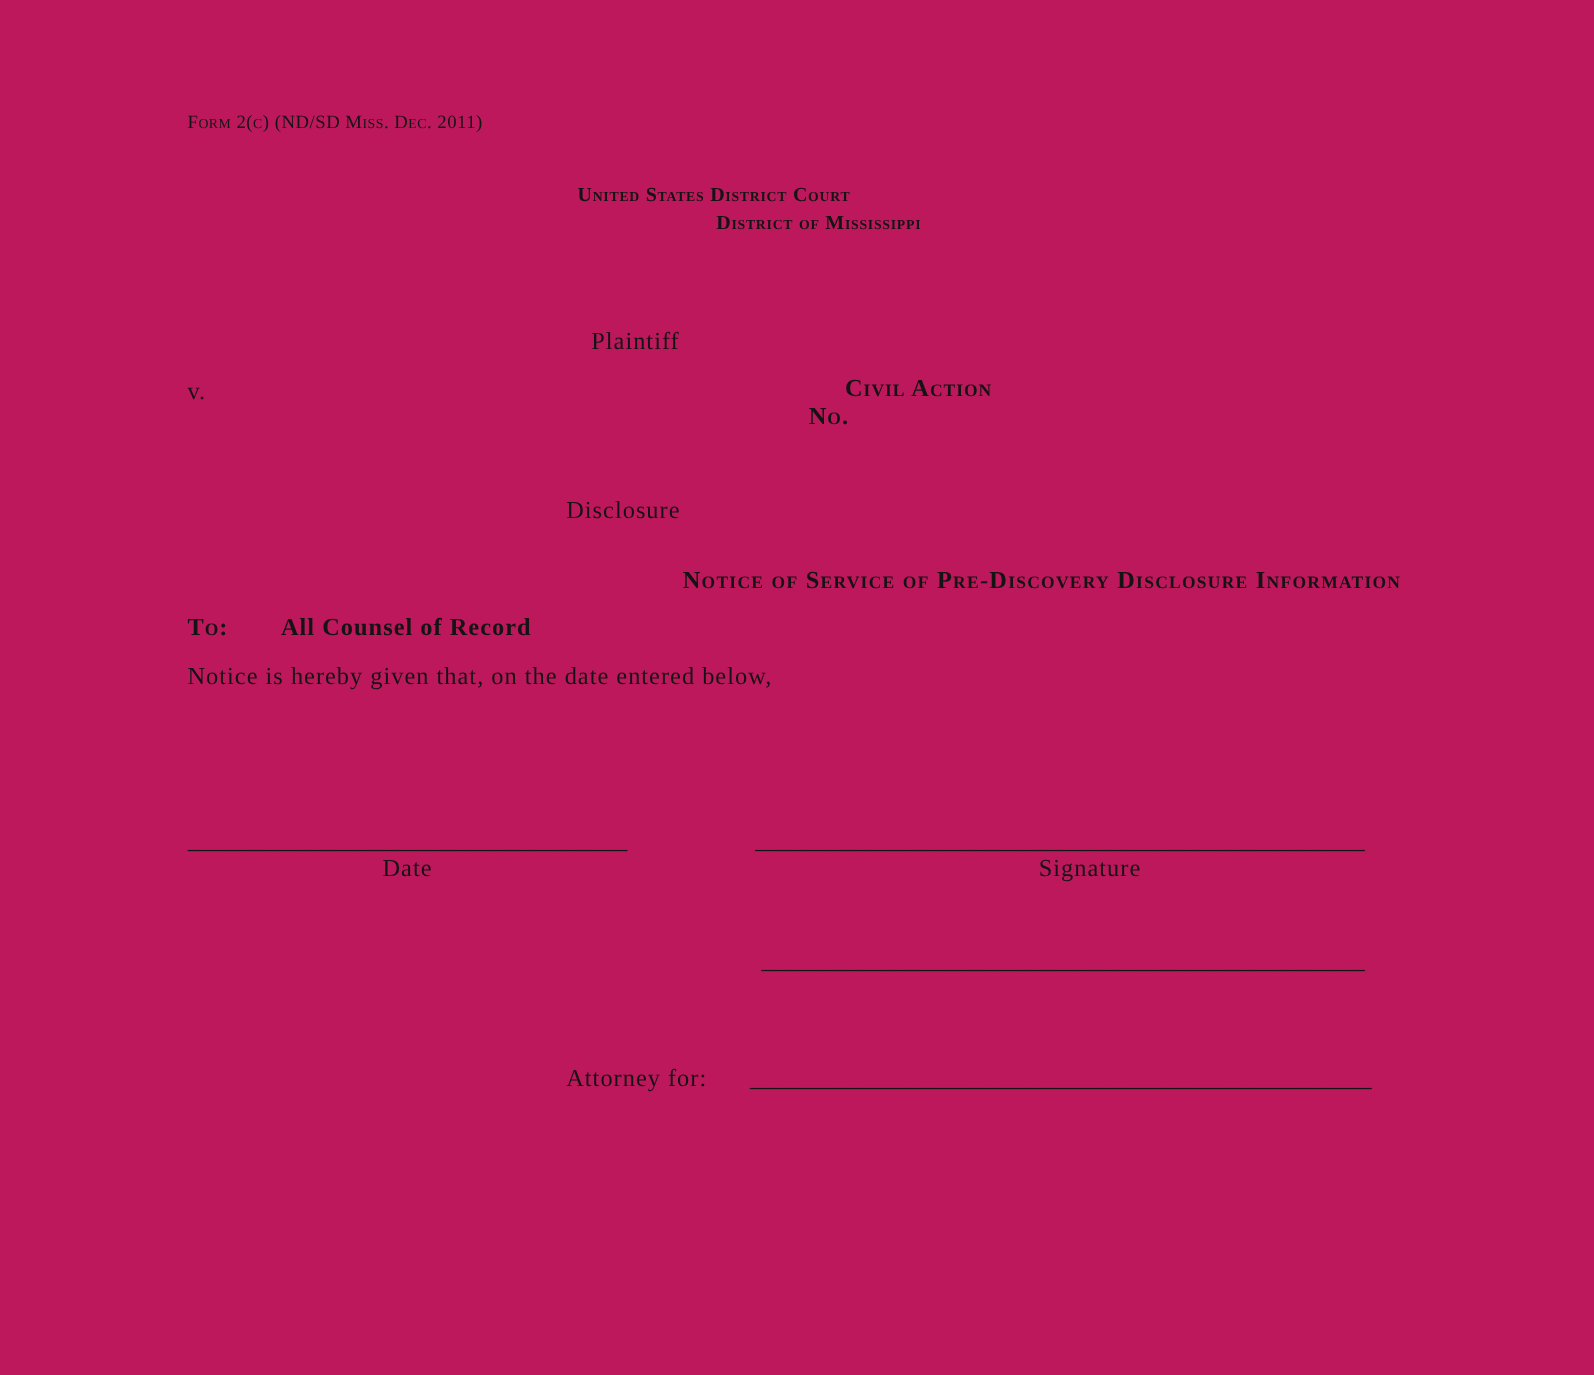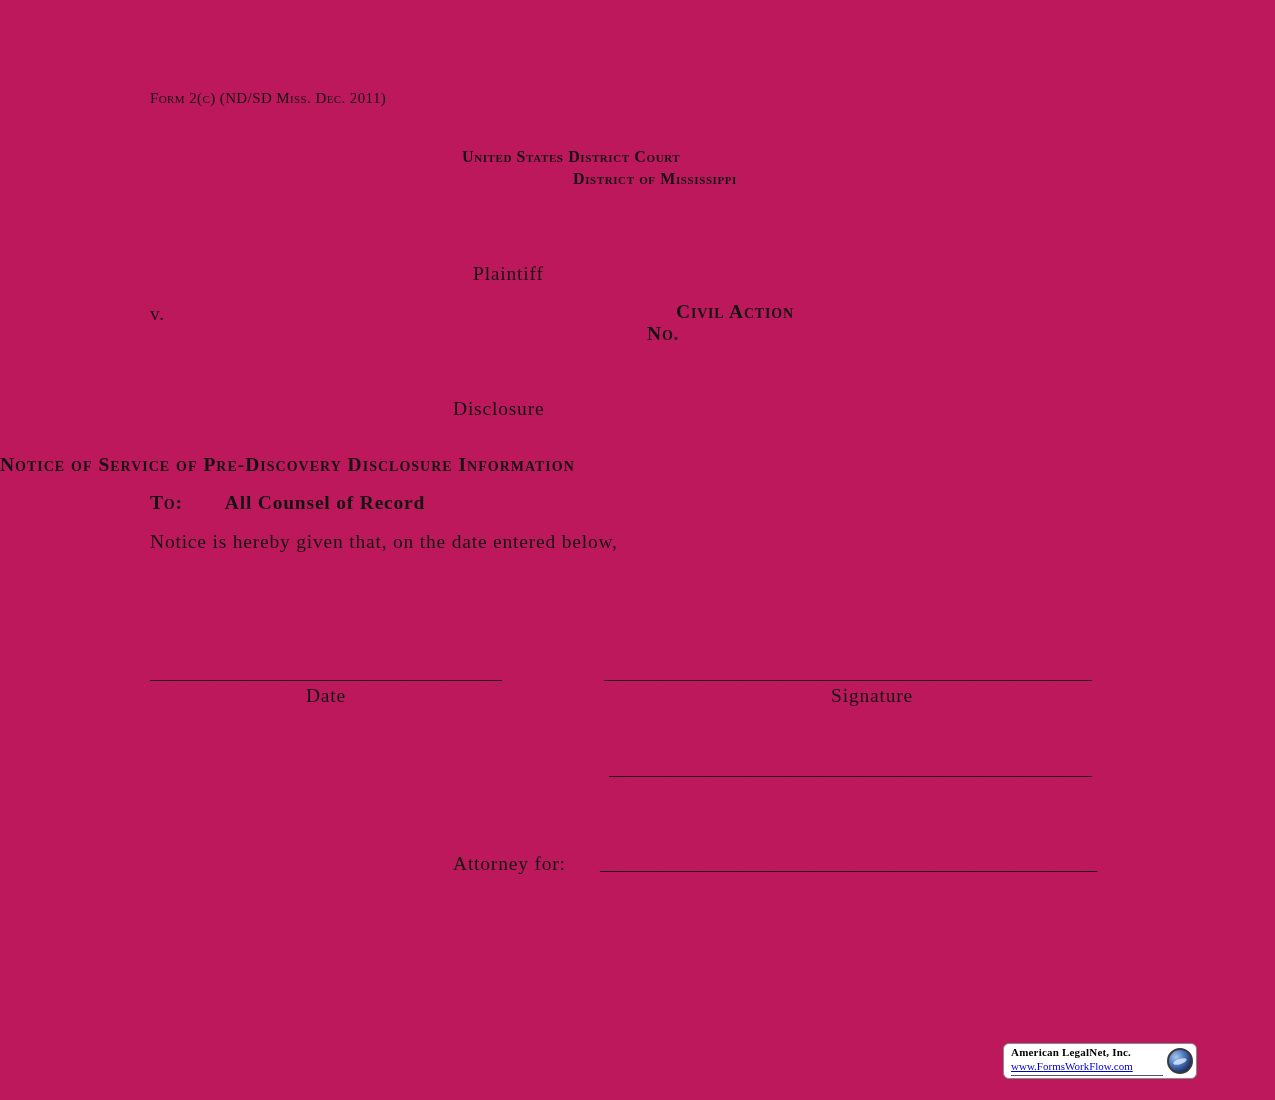--- a/index.html
+++ b/index.html
@@ -96,21 +96,21 @@
 
   <div class="abs t19" style="left:463px; top:263px;margin-left:10px;">Plaintiff</div>
 
   <div class="abs t19" style="left:150px; top:303px;">v.</div>
 
   <div class="abs sc b t19 nowrap" style="left:676px; top:301px;">Civil Action</div>
   <div class="abs sc b t19" style="left:647px; top:323px;">No.</div>
 
   <div class="abs t19" style="left:453px; top:398px;">Disclosure</div>
 
-  <div class="abs sc b nowrap" style="left:0; top:454px; width:1121px; text-align:left; font-size:19.5px; letter-spacing:1px;">Notice of Service of Pre-Discovery Disclosure Information</div>
+  <div class="abs sc b nowrap" style="left:0; top:454px; width:1121px; text-align:right; font-size:19.5px; letter-spacing:1px;">Notice of Service of Pre-Discovery Disclosure Information</div>
 
   <div class="abs nowrap" style="left:150px; top:492px;">
     <span class="sc b t19" style="margin-right:42px;">To:</span><span class="b t19">All Counsel of Record</span>
   </div>
 
   <div class="abs t19 nowrap" style="left:150px; top:531px;">Notice is hereby given that, on the date entered below,</div>
 
 
   <div class="abs line-block" style="left:150px; top:662px; width:352px;">
     <div class="rule">_____________________________________</div>
@@ -122,21 +122,14 @@
     <div class="lbl" style="padding-left:48px;">Signature</div>
   </div>
 
   <div class="abs line-block" style="left:609px; top:758px; width:483px;">
     <div class="rule">__________________________________________________</div>
   </div>
 
   <div class="abs t19" style="left:453px; top:853px;">Attorney for:</div>
   <div class="abs nowrap" style="left:600px; top:853px; font-size:19.5px; letter-spacing:0;">___________________________________________________</div>
 
-  <div class="abs badge" style="left:1003px; top:1043px; width:194px; height:36px;">
-    <div class="txt">
-      <div class="company">American LegalNet, Inc.</div>
-      <div class="website">www.FormsWorkFlow.com</div>
-    </div>
-    <div class="globe"></div>
-  </div>
 
 </div>
 
 </body></html>

